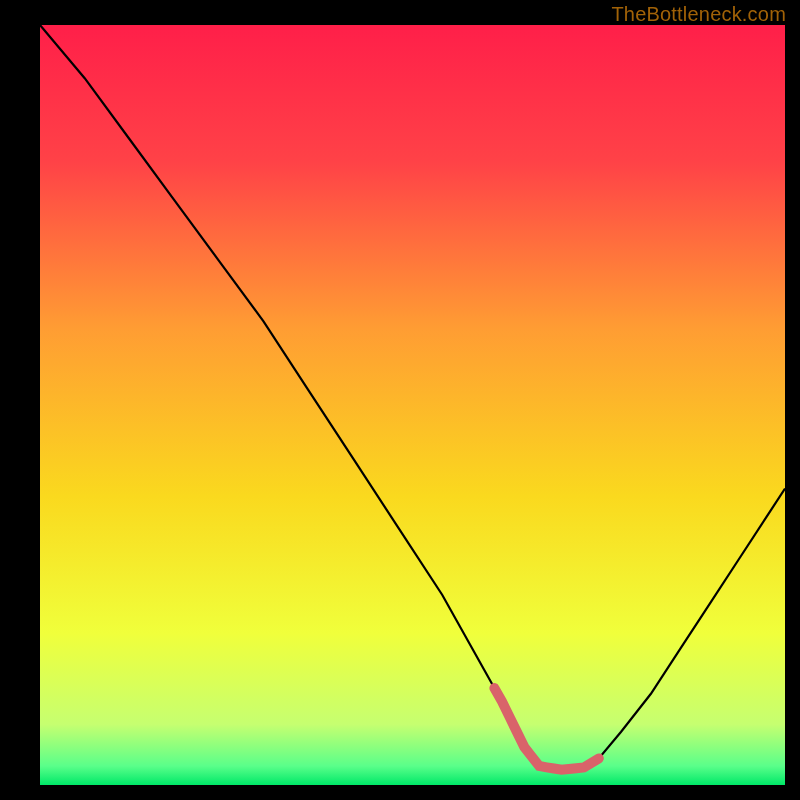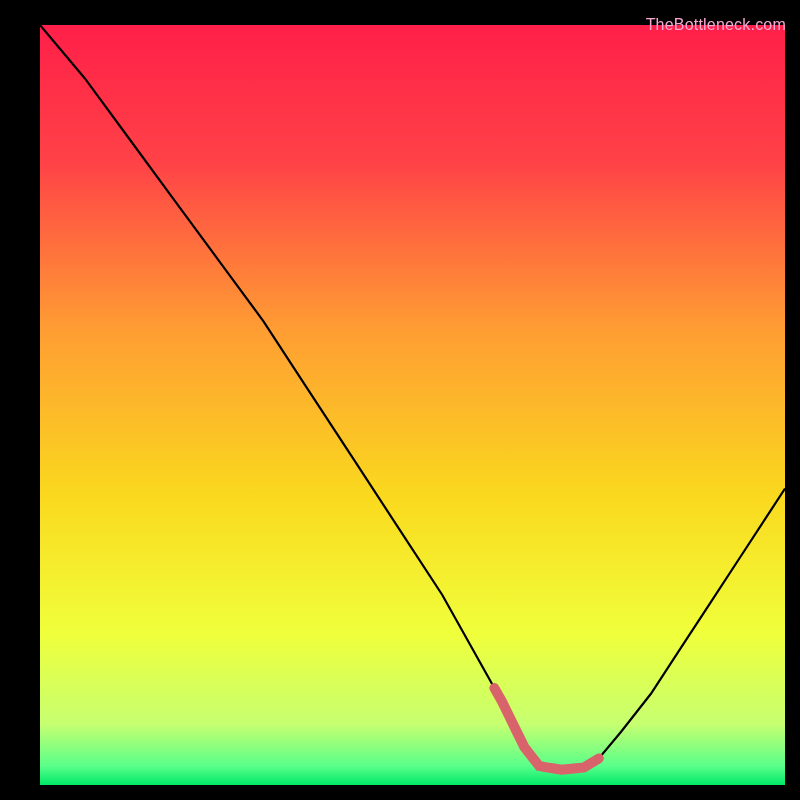--- a/index.html
+++ b/index.html
@@ -22,24 +22,24 @@
   .plot {
     position: absolute;
     left: 40px;
     top: 25px;
     width: 745px;
     height: 760px;
     
   }
   .watermark {
     position: absolute;
-    top: 16px;
+    top: 3px;
     right: 14px;
-    color: #f9a8d4;
-    font-size: 16px;
+    color: #a16207;
+    font-size: 20px;
     font-weight: 400;
     letter-spacing: 0.2px;
   }
   svg.curve {
     position: absolute;
     left: 0;
     top: 0;
     width: 745px;
     height: 760px;
   }

